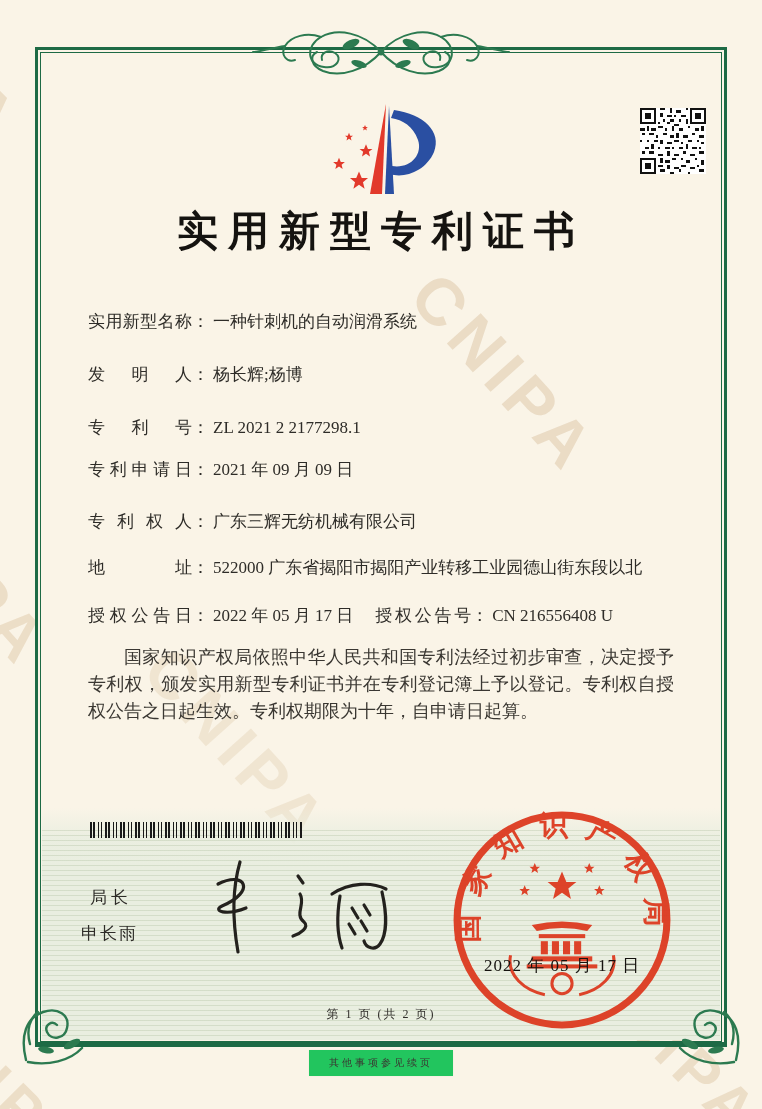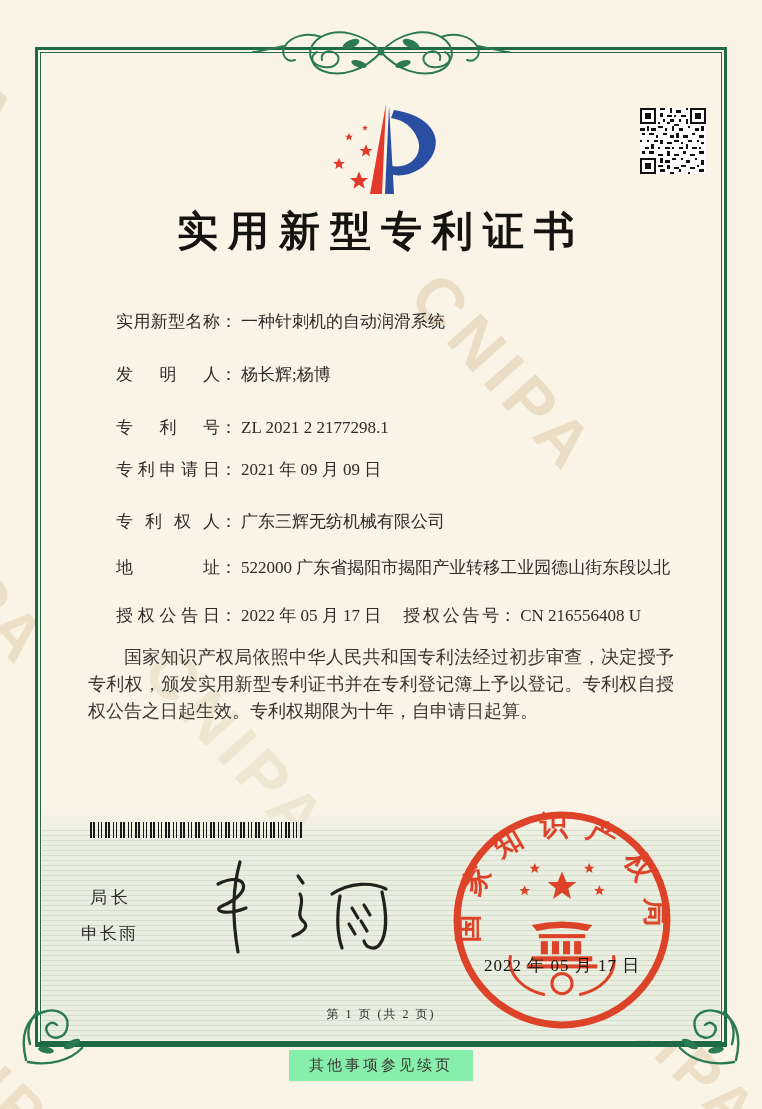--- a/index.html
+++ b/index.html
@@ -33,41 +33,41 @@
   .wash-lines{position:absolute; left:0; right:0; top:22px; bottom:0;
     background:repeating-linear-gradient(180deg, rgba(150,172,132,0.25) 0 1px, rgba(0,0,0,0) 1px 5px);}
   .orn{position:absolute; z-index:2;}
   
   .cert-no{position:absolute; left:88px; top:108px; font-size:17px; letter-spacing:1px; z-index:3;}
   .logo{position:absolute; left:318px; top:94px; width:140px; height:110px; z-index:3;}
   .qr{position:absolute; left:640px; top:108px; width:66px; height:66px; z-index:3;}
   .title{position:absolute; left:0; top:204px; width:100%; margin:0; text-align:center;
     font-size:41px; font-weight:bold; letter-spacing:10px; color:#151310; z-index:3;}
   .frow{position:absolute; left:88px; width:586px; display:flex; align-items:flex-start;
-    font-size:17px; line-height:1.45; z-index:3;margin-left:28px;}
+    font-size:17px; line-height:1.45; z-index:3;}
   .flabel{display:inline-block; width:104px; flex:none; text-align:justify; text-align-last:justify;}
   .fcolon{flex:none; margin-right:4px;}
   .fvalue{flex:1;}
   .fgroup{display:flex;}
   .fgroup .flabel{width:96px;}
   .body-text{position:absolute; left:88px; width:586px; top:644px; z-index:3;
     font-size:18px; line-height:27px; text-align:justify; color:#3a3732;}
   .body-text p{margin:0; text-indent:2em;}
   .barcode{position:absolute; left:90px; top:822px; width:212px; height:16px; z-index:3;
     background:repeating-linear-gradient(90deg,#191919 0 2px,rgba(0,0,0,0) 2px 3px,#191919 3px 5px,rgba(0,0,0,0) 5px 8px,#191919 8px 9px,rgba(0,0,0,0) 9px 11px,#191919 11px 12px,rgba(0,0,0,0) 12px 15px);}
   .sig-title{position:absolute; left:90px; top:886px; font-size:17px; letter-spacing:4px; z-index:3;}
   .sig-name{position:absolute; left:81px; top:922px; font-size:17px; letter-spacing:2px; z-index:3;}
   .signature{position:absolute; left:200px; top:852px; width:215px; height:112px; z-index:3;}
   .seal{position:absolute; left:448px; top:806px; width:228px; height:228px; z-index:4; opacity:.95;}
   .seal-date{position:absolute; left:448px; top:954px; width:228px; text-align:center;
     font-size:17px; color:#15130f; letter-spacing:1px; z-index:5;}
   .page-info{position:absolute; left:0; top:1006px; width:100%; text-align:center;
     font-size:12px; letter-spacing:2px; z-index:3;}
   .note{position:absolute; left:50%; transform:translateX(-50%); top:1050px;
-    background:#86efac; padding:6px 20px; font-size:15px; letter-spacing:3px;
+    background:#22c55e; padding:6px 20px; font-size:10px; letter-spacing:3px;
     color:#3a3732; z-index:3; box-shadow:0 0 2px rgba(0,0,0,0.05);}
 </style>
 </head>
 <body>
 
 <div class="page">
 
   <span class="wm wm1">CNIPA</span>
   <span class="wm wm2">CNIPA</span>
   <span class="wm wm3">CNIPA</span>

